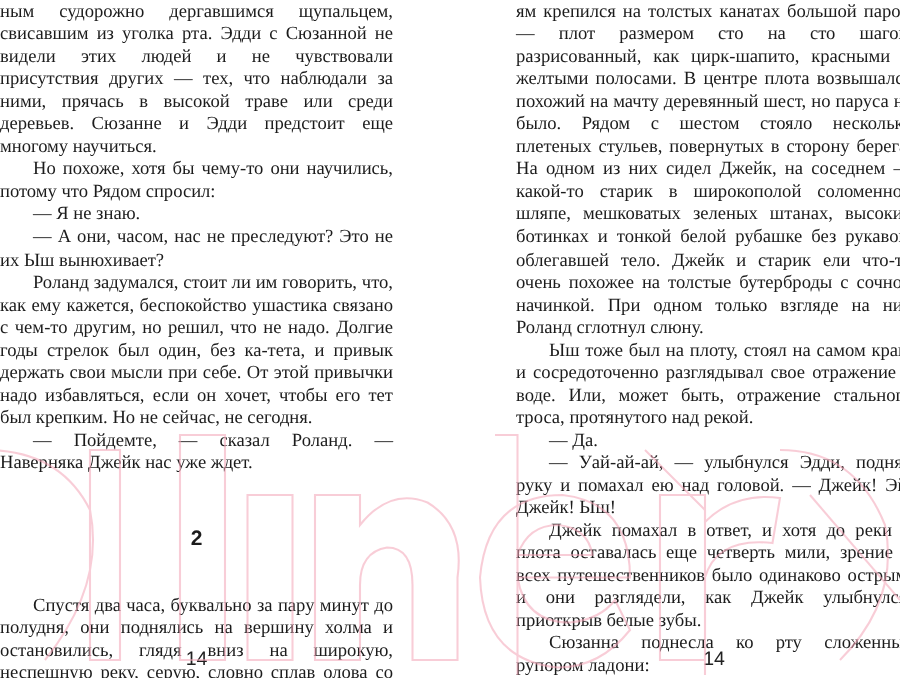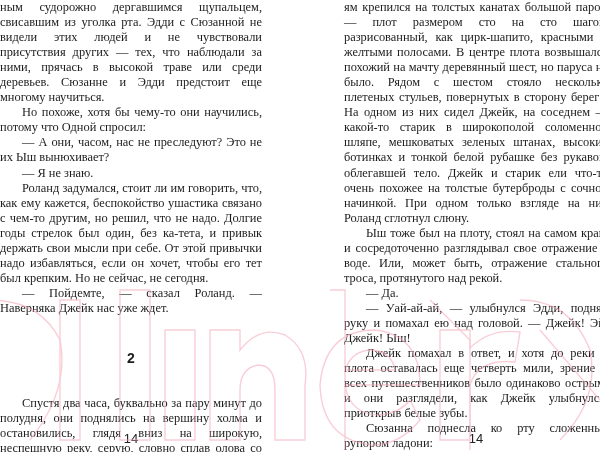--- a/index.html
+++ b/index.html
@@ -38,23 +38,23 @@
       pointer-events: none; opacity: 0.55;
     }
   </style>
 </head>
 <body>
 
 <div class="spread">
 
   <div class="page left">
     <p>ным судорожно дергавшимся щупальцем, свисавшим из уголка рта. Эдди с Сюзанной не видели этих людей и не чувствовали присутствия других — тех, что наблюдали за ними, прячась в высокой траве или среди деревьев. Сюзанне и Эдди предстоит еще многому научиться.</p>
-    <p class="indent">Но похоже, хотя бы чему-то они научились, потому что Одной спросил:</p>
+    <p class="indent">Но похоже, хотя бы чему-то они научились, потому что Рядом спросил:</p>
+    <p class="dash">— Я не знаю.</p>
     <p class="dash">— А они, часом, нас не преследуют? Это не их Ыш вынюхивает?</p>
-    <p class="dash">— Я не знаю.</p>
     <p class="indent">Роланд задумался, стоит ли им говорить, что, как ему кажется, беспокойство ушастика связано с чем-то другим, но решил, что не надо. Долгие годы стрелок был один, без ка-тета, и привык держать свои мысли при себе. От этой привычки надо избавляться, если он хочет, чтобы его тет был крепким. Но не сейчас, не сегодня.</p>
     <p class="dash">— Пойдемте, — сказал Роланд. — Наверняка Джейк нас уже ждет.</p>
 
     <div class="chapter">2</div>
 
     <p class="indent">Спустя два часа, буквально за пару минут до полудня, они поднялись на вершину холма и остановились, глядя вниз на широкую, неспешную реку, серую, словно сплав олова со свинцом, под затянутым тучами небом. На северо-западном берегу — на их стороне — стояло какое-то здание вроде амбара, выкрашенное в зеленый цвет, такой яркий, что он, казалось, кричал в полный голос среди приглушенных красок дня. Одной стороной дом нависал над водой и держался на сваях, покрашенных в тот же зеленый цвет. К двум этим сва-</p>
 
     <div class="folio">14</div>
   </div>
 

